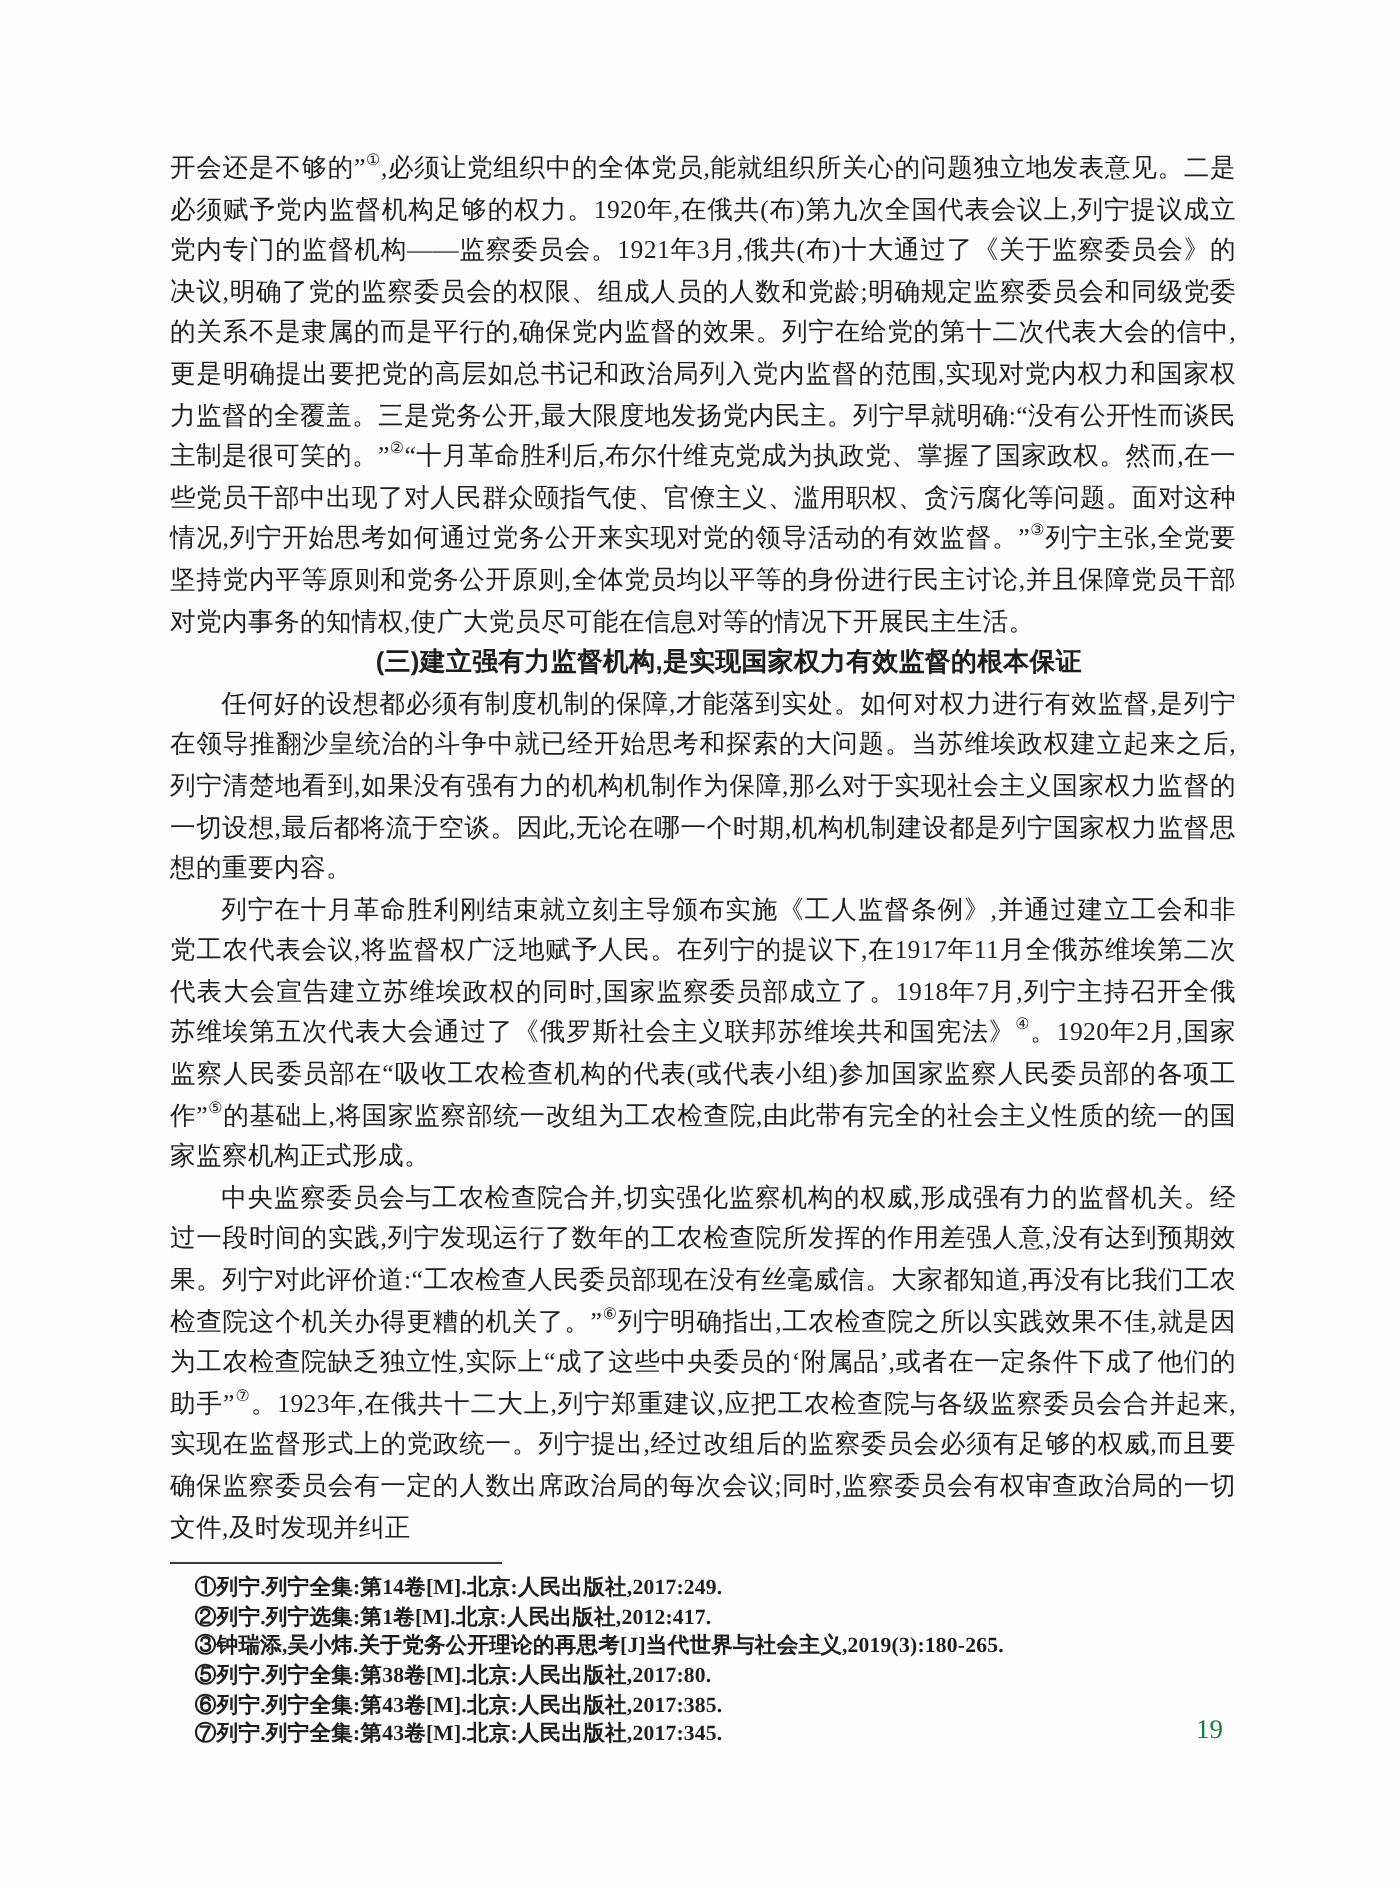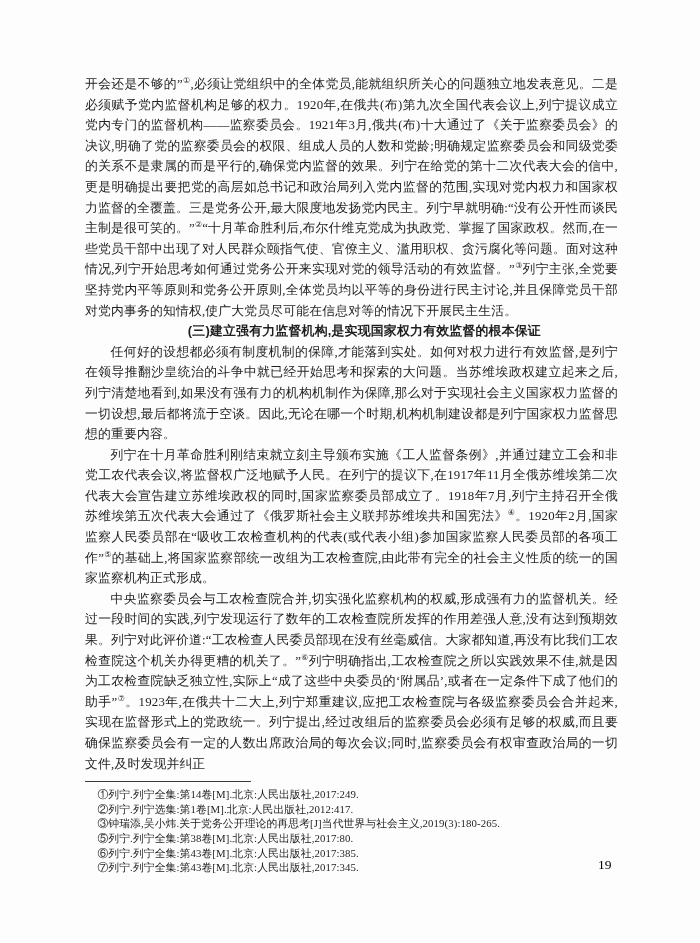--- a/index.html
+++ b/index.html
@@ -43,37 +43,38 @@
     font-size: 0.62em;
     vertical-align: super;
     line-height: 0;
   }
   .footnotes {
     margin-top: 7px;
     font-size: 10.8px;
     line-height: 14.6px;
     text-align: justify;
     letter-spacing: 0.1px;
+    font-weight: bold;
   }
   .fn-sep {
     width: 166px;
     height: 0;
     border-top: 1px solid #3a3a3a;
     margin: 0 0 5px 0;
   }
   .fn {
     margin: 0;
     text-indent: 1.15em;
   }
   .page-number {
     position: absolute;
     left: 598px;
     top: 857px;
     font-size: 13.5px;
-    color: #000000;
+    color: #15803d;
   }
 </style>
 </head>
 <body>
 
 <div class="page">
   <div class="content">
 
     <div class="text-block">
       <p class="para no-indent">开会还是不够的”<sup class="fn-ref">①</sup>,必须让党组织中的全体党员,能就组织所关心的问题独立地发表意见。二是必须赋予党内监督机构足够的权力。1920年,在俄共(布)第九次全国代表会议上,列宁提议成立党内专门的监督机构——监察委员会。1921年3月,俄共(布)十大通过了《关于监察委员会》的决议,明确了党的监察委员会的权限、组成人员的人数和党龄;明确规定监察委员会和同级党委的关系不是隶属的而是平行的,确保党内监督的效果。列宁在给党的第十二次代表大会的信中,更是明确提出要把党的高层如总书记和政治局列入党内监督的范围,实现对党内权力和国家权力监督的全覆盖。三是党务公开,最大限度地发扬党内民主。列宁早就明确:“没有公开性而谈民主制是很可笑的。”<sup class="fn-ref">②</sup>“十月革命胜利后,布尔什维克党成为执政党、掌握了国家政权。然而,在一些党员干部中出现了对人民群众颐指气使、官僚主义、滥用职权、贪污腐化等问题。面对这种情况,列宁开始思考如何通过党务公开来实现对党的领导活动的有效监督。”<sup class="fn-ref">③</sup>列宁主张,全党要坚持党内平等原则和党务公开原则,全体党员均以平等的身份进行民主讨论,并且保障党员干部对党内事务的知情权,使广大党员尽可能在信息对等的情况下开展民主生活。</p>

